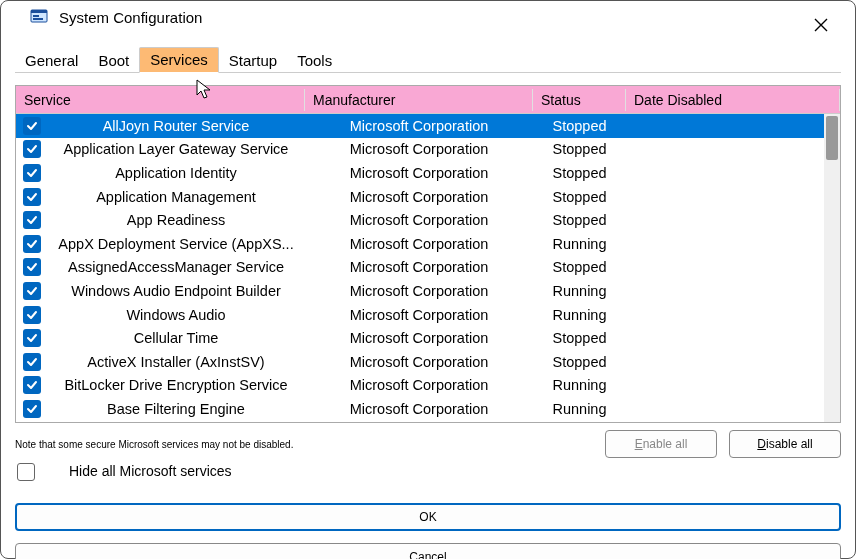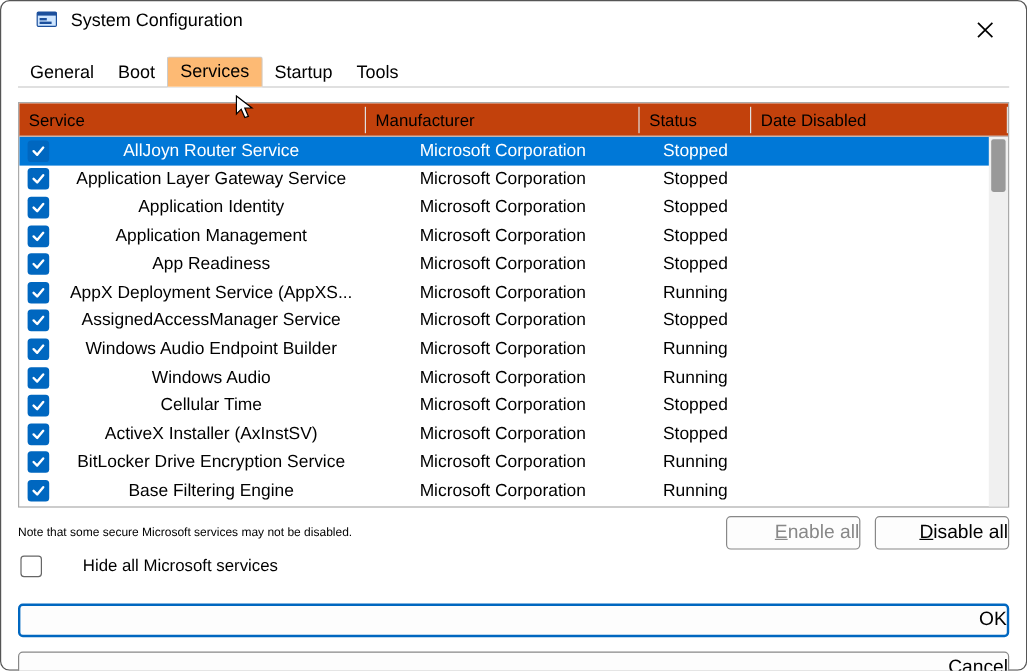--- a/index.html
+++ b/index.html
@@ -81,21 +81,21 @@
     border: 1px solid #aaa;
     height: 338px;
     position: relative;
     overflow: hidden;
   }
   .grid-header {
     display: flex;
     border-bottom: 1px solid #ccc;
     height: 28px;
     align-items: center;
-    background: #c2410c;
+    background: #f9a8d4;
   }
   .grid-header .col {
     padding: 3px 8px;
     border-right: 1px solid #e0e0e0;
     font-size: 14px;
   }
   .col-svc  { width: 289px; padding-left: 8px; }
   .col-mfr  { width: 228px; }
   .col-stat { width: 93px; }
   .col-date { flex: 1; }
@@ -146,24 +146,24 @@
     height: 30px;
   }
   .note { font-size: 10px; }
   .right-btns { margin-left: auto; display: flex; gap: 12px; }
   .btn {
     min-width: 112px;
     height: 28px;
     border: 1px solid #888;
     border-radius: 4px;
     background: #fdfdfd;
-    font-size: 16px;
+    font-size: 12px;
     display: flex;
     align-items: center;
-    justify-content: flex-end;
+    justify-content: center;
     cursor: pointer;
   }
   .btn.disabled { color: #888; }
   .hide-row {
     display: flex;
     margin-top: 4px;
     padding: 0 2px 8px 2px;
     gap: 28px;
   }
   .hide-chk {

